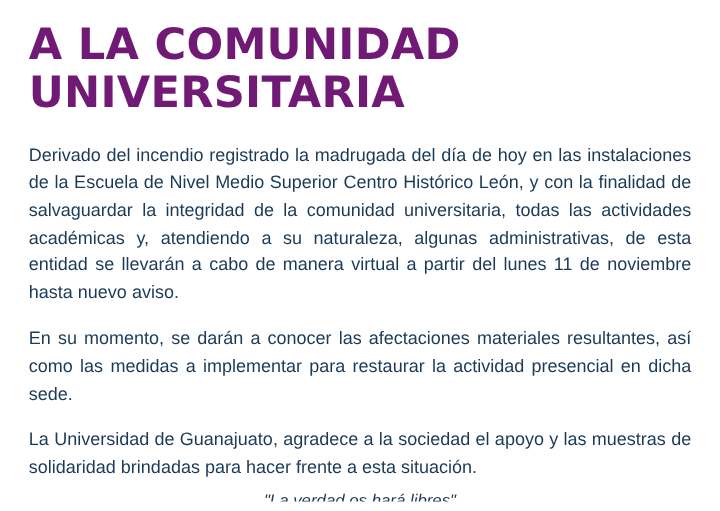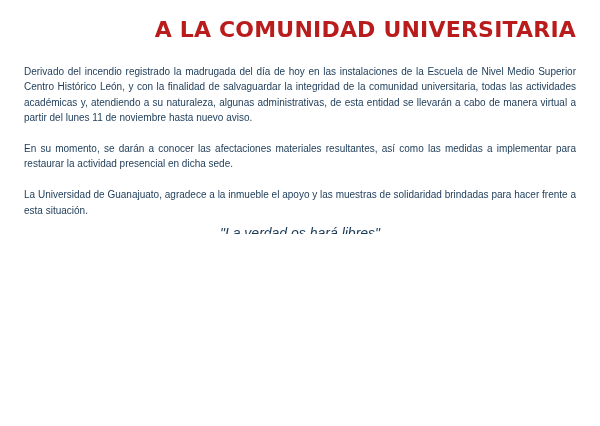--- a/index.html
+++ b/index.html
@@ -17,37 +17,37 @@
     position: relative;
     width: 600px;
     height: 426px;
     box-sizing: border-box;
     padding: 0 24px;
     background: #ffffff;
   }
   .headline {
     margin: 0;
     padding-top: 18px;
-    text-align: right;
+    text-align: left;
     font-family: "DejaVu Sans", sans-serif;
     font-weight: bold;
-    font-size: 22px;
+    font-size: 36px;
     letter-spacing: 0.2px;
-    color: #b91c1c;
+    color: #701a75;
     line-height: 1.1;
   }
   .body-copy {
     margin-top: 22px;
   }
   .para {
     margin: 0 0 16px 0;
     text-align: justify;
     text-justify: inter-word;
     font-family: "Liberation Sans", sans-serif;
-    font-size: 10px;
+    font-size: 15px;
     line-height: 1.52;
     color: #1b3a57;
   }
   .para:last-child {
     margin-bottom: 0;
   }
   .quote-line {
     margin: 6px 0 0 0;
     text-align: center;
     font-family: "Liberation Sans", sans-serif;
@@ -63,18 +63,18 @@
 </head>
 <body>
 
 <div class="page">
 
   <h1 class="headline">A LA COMUNIDAD UNIVERSITARIA</h1>
 
   <div class="body-copy">
     <p class="para">Derivado del incendio registrado la madrugada del día de hoy en las instalaciones de la Escuela de Nivel Medio Superior Centro Histórico León, y con la finalidad de salvaguardar la integridad de la comunidad universitaria, todas las actividades académicas y, atendiendo a su naturaleza, algunas administrativas, de esta entidad se llevarán a cabo de manera virtual a partir del lunes 11 de noviembre hasta nuevo aviso.</p>
     <p class="para">En su momento, se darán a conocer las afectaciones materiales resultantes, así como las medidas a implementar para restaurar la actividad presencial en dicha sede.</p>
-    <p class="para">La Universidad de Guanajuato, agradece a la inmueble el apoyo y las muestras de solidaridad brindadas para hacer frente a esta situación.</p>
+    <p class="para">La Universidad de Guanajuato, agradece a la sociedad el apoyo y las muestras de solidaridad brindadas para hacer frente a esta situación.</p>
   </div>
 
   <p class="quote-line">"La verdad os hará libres"</p>
 
 </div>
 
 </body></html>

